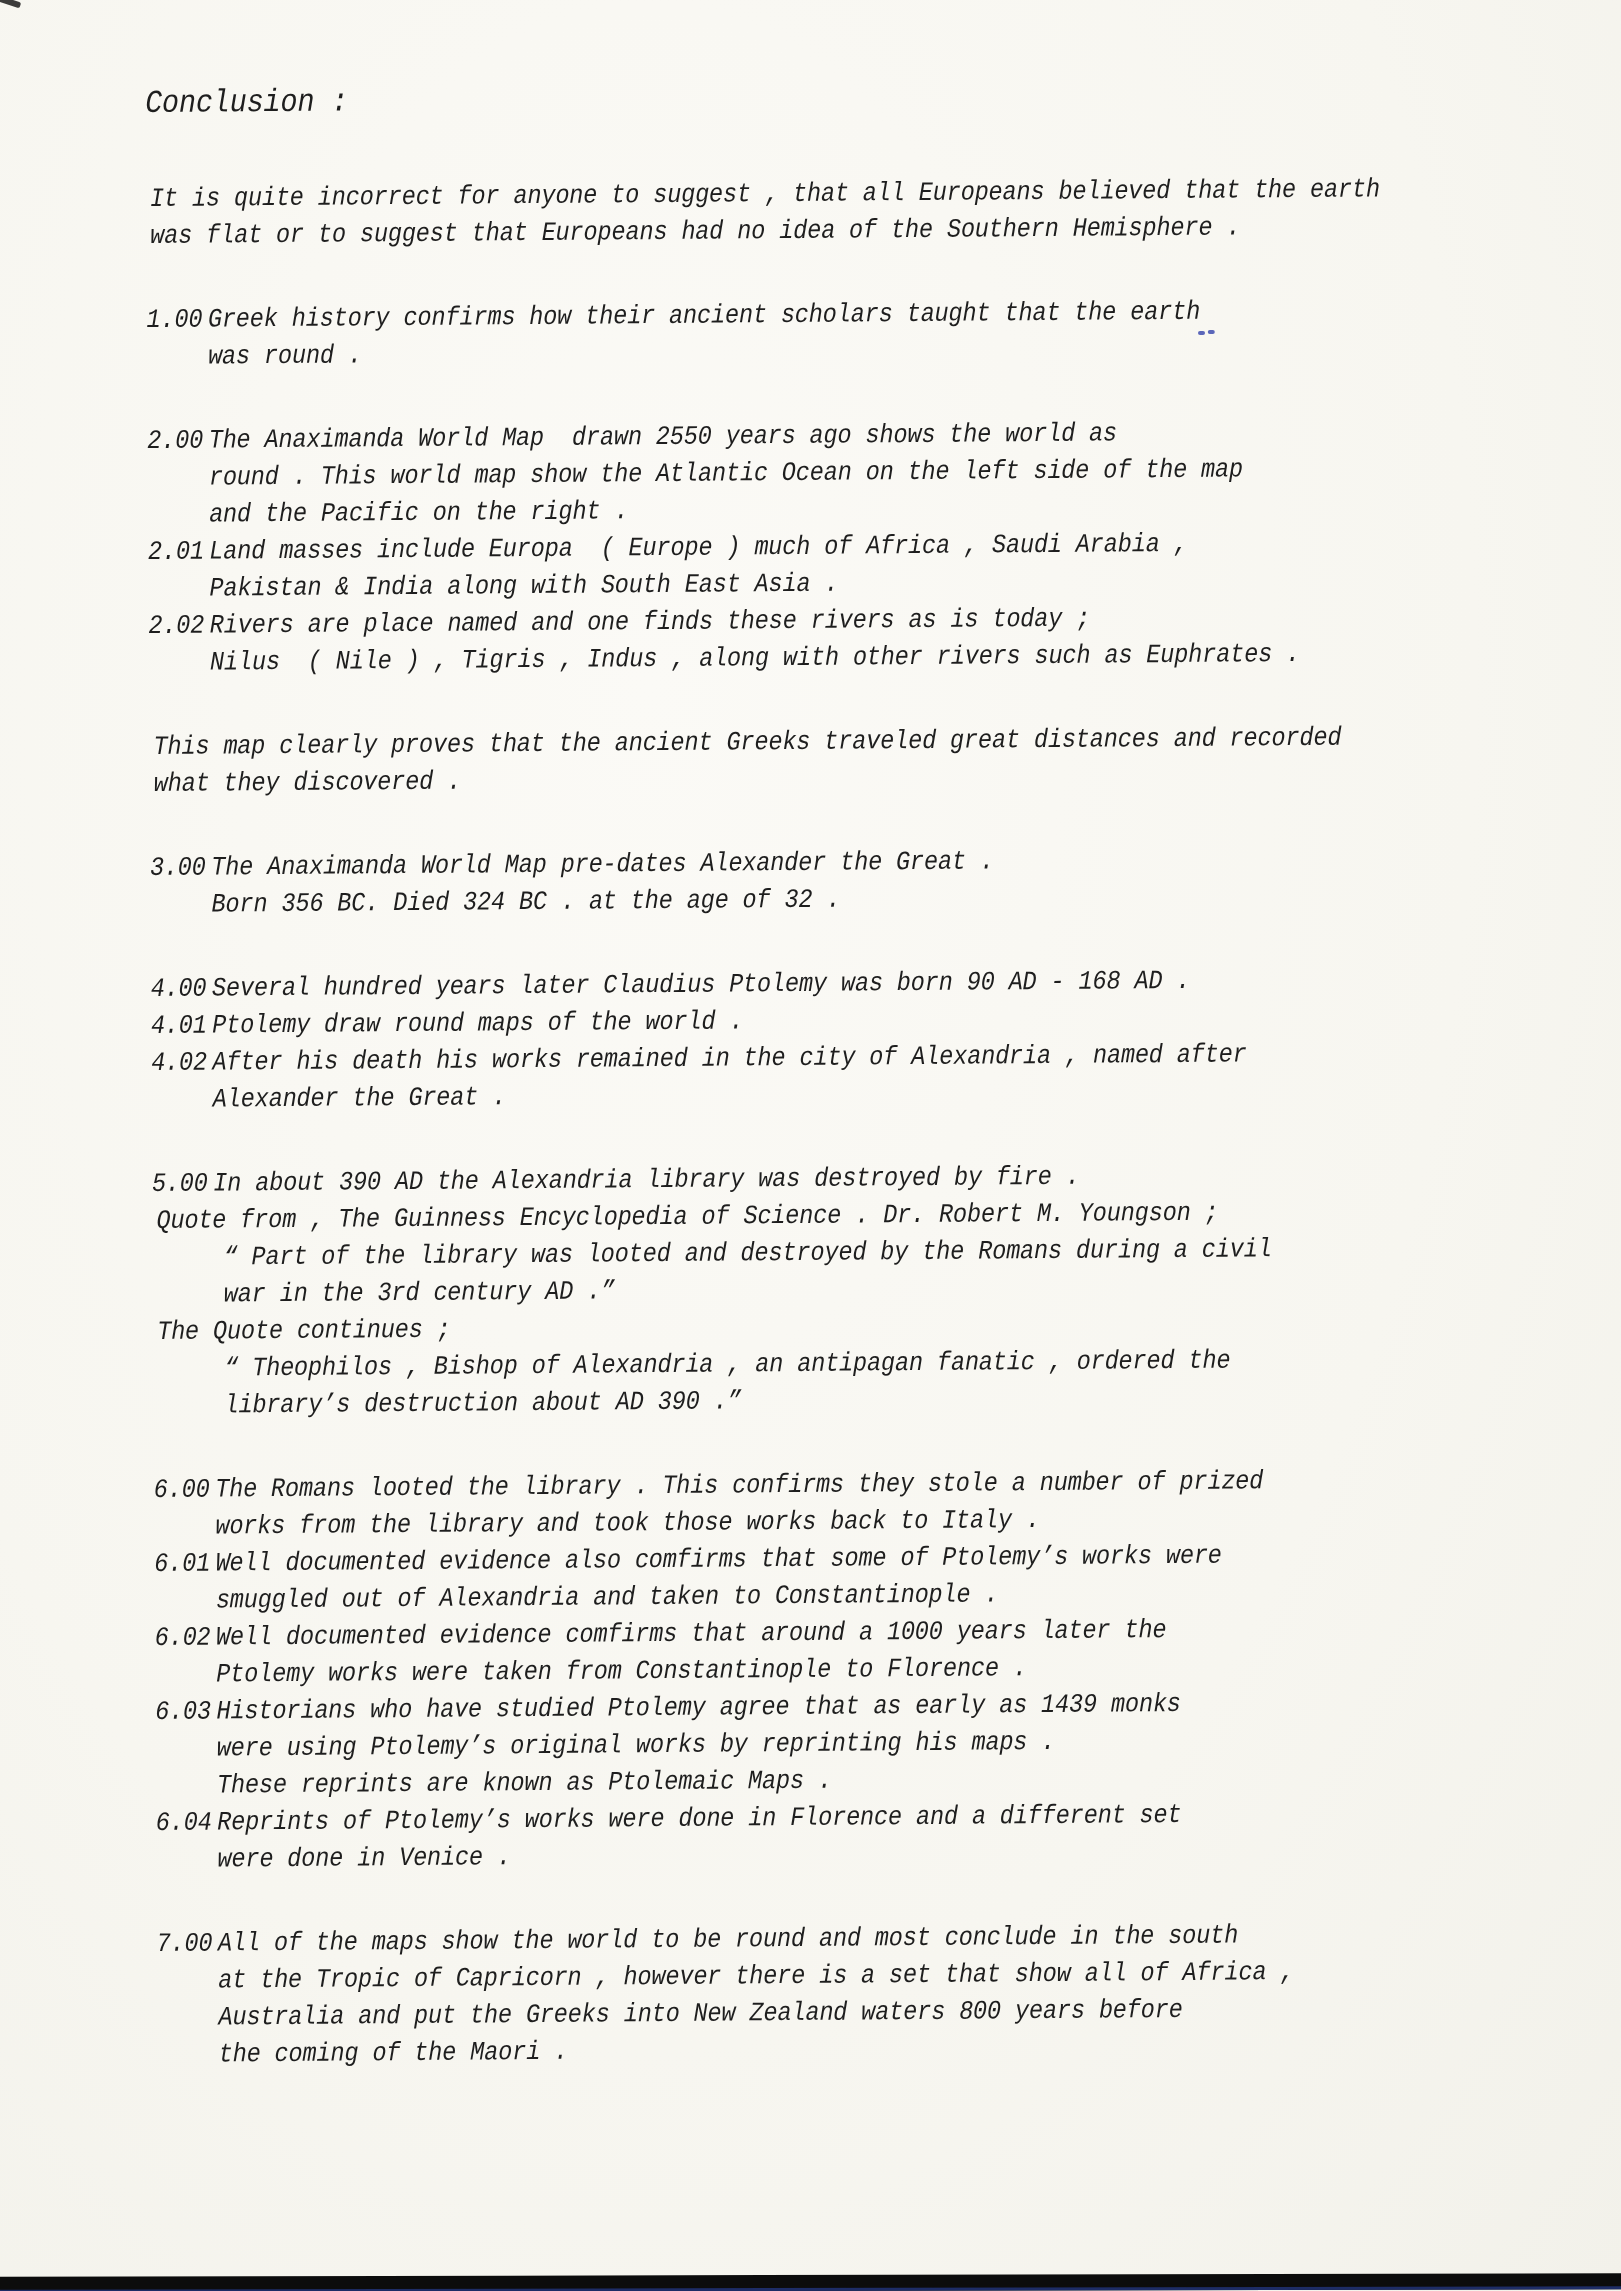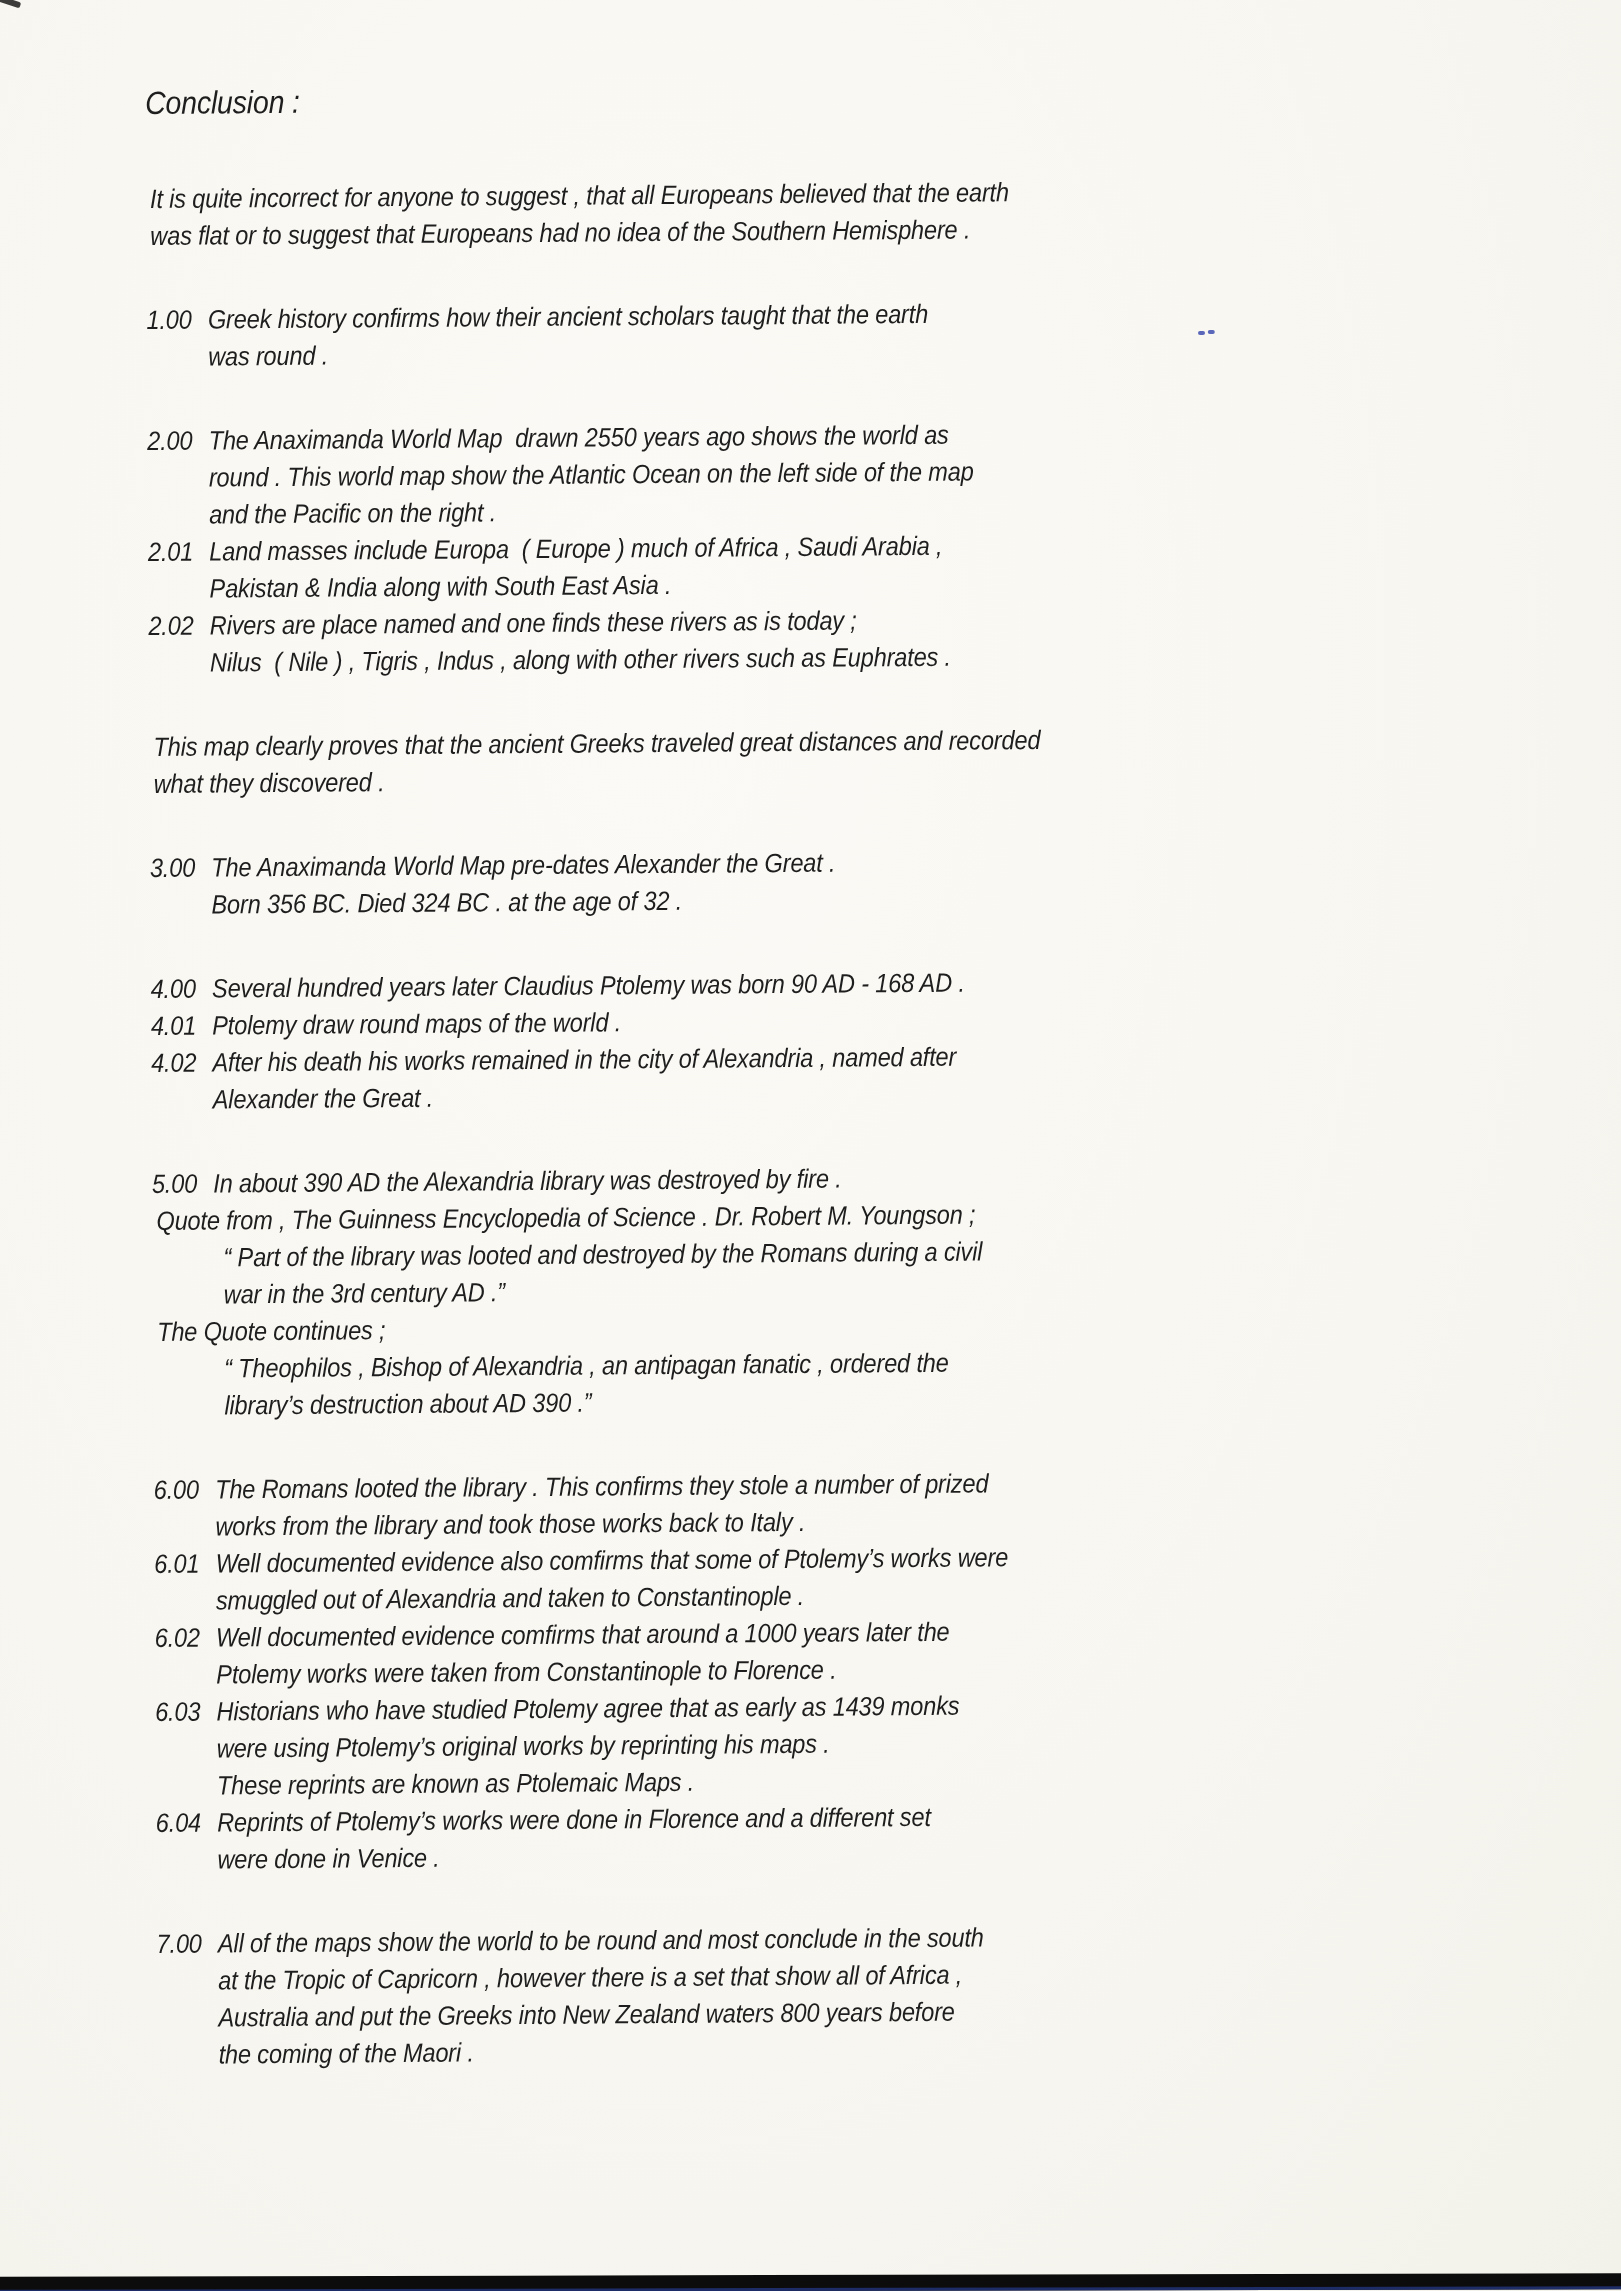--- a/index.html
+++ b/index.html
@@ -2,21 +2,21 @@
 <html><head>
 <meta charset="utf-8">
 <style>
   html,body { margin:0; padding:0; background:#e9e8e4; }
   .page {
     position:relative;
     width:1621px; height:2292px;
     background:#f8f7f2;
     background-image: radial-gradient(ellipse at 40% 30%, #fbfaf6 0%, #f7f6f0 60%, #f2f1ea 100%);
     overflow:hidden;
-    font-family:Liberation Sans, sans-serif;
+    font-family:Liberation Mono, monospace;
     font-style:italic;
     color:#1e1e1e;
   }
   .content {
     position:absolute; left:145px; top:84px; width:1078px;
     transform: scaleX(0.89) rotate(-0.4deg);
     transform-origin:0 0;
     letter-spacing:-0.2px;
   }
   .line { height:37px; font-size:26.5px; line-height:35px; white-space:pre; }

